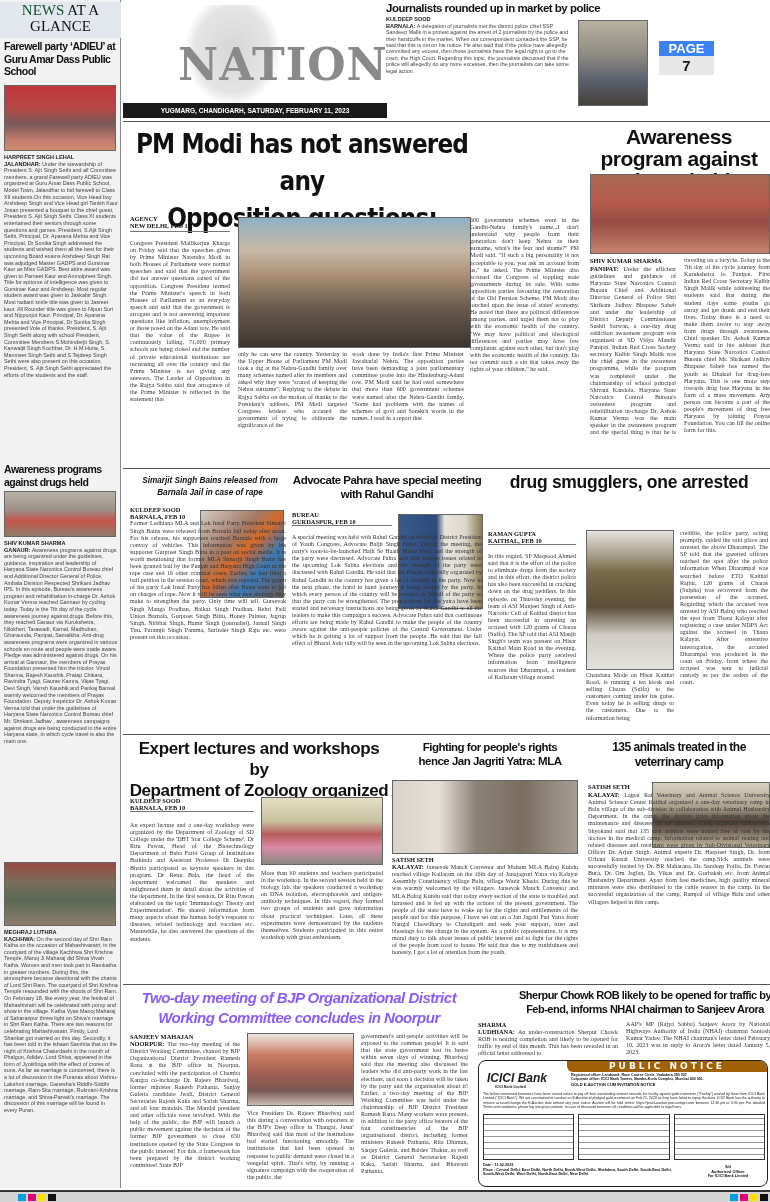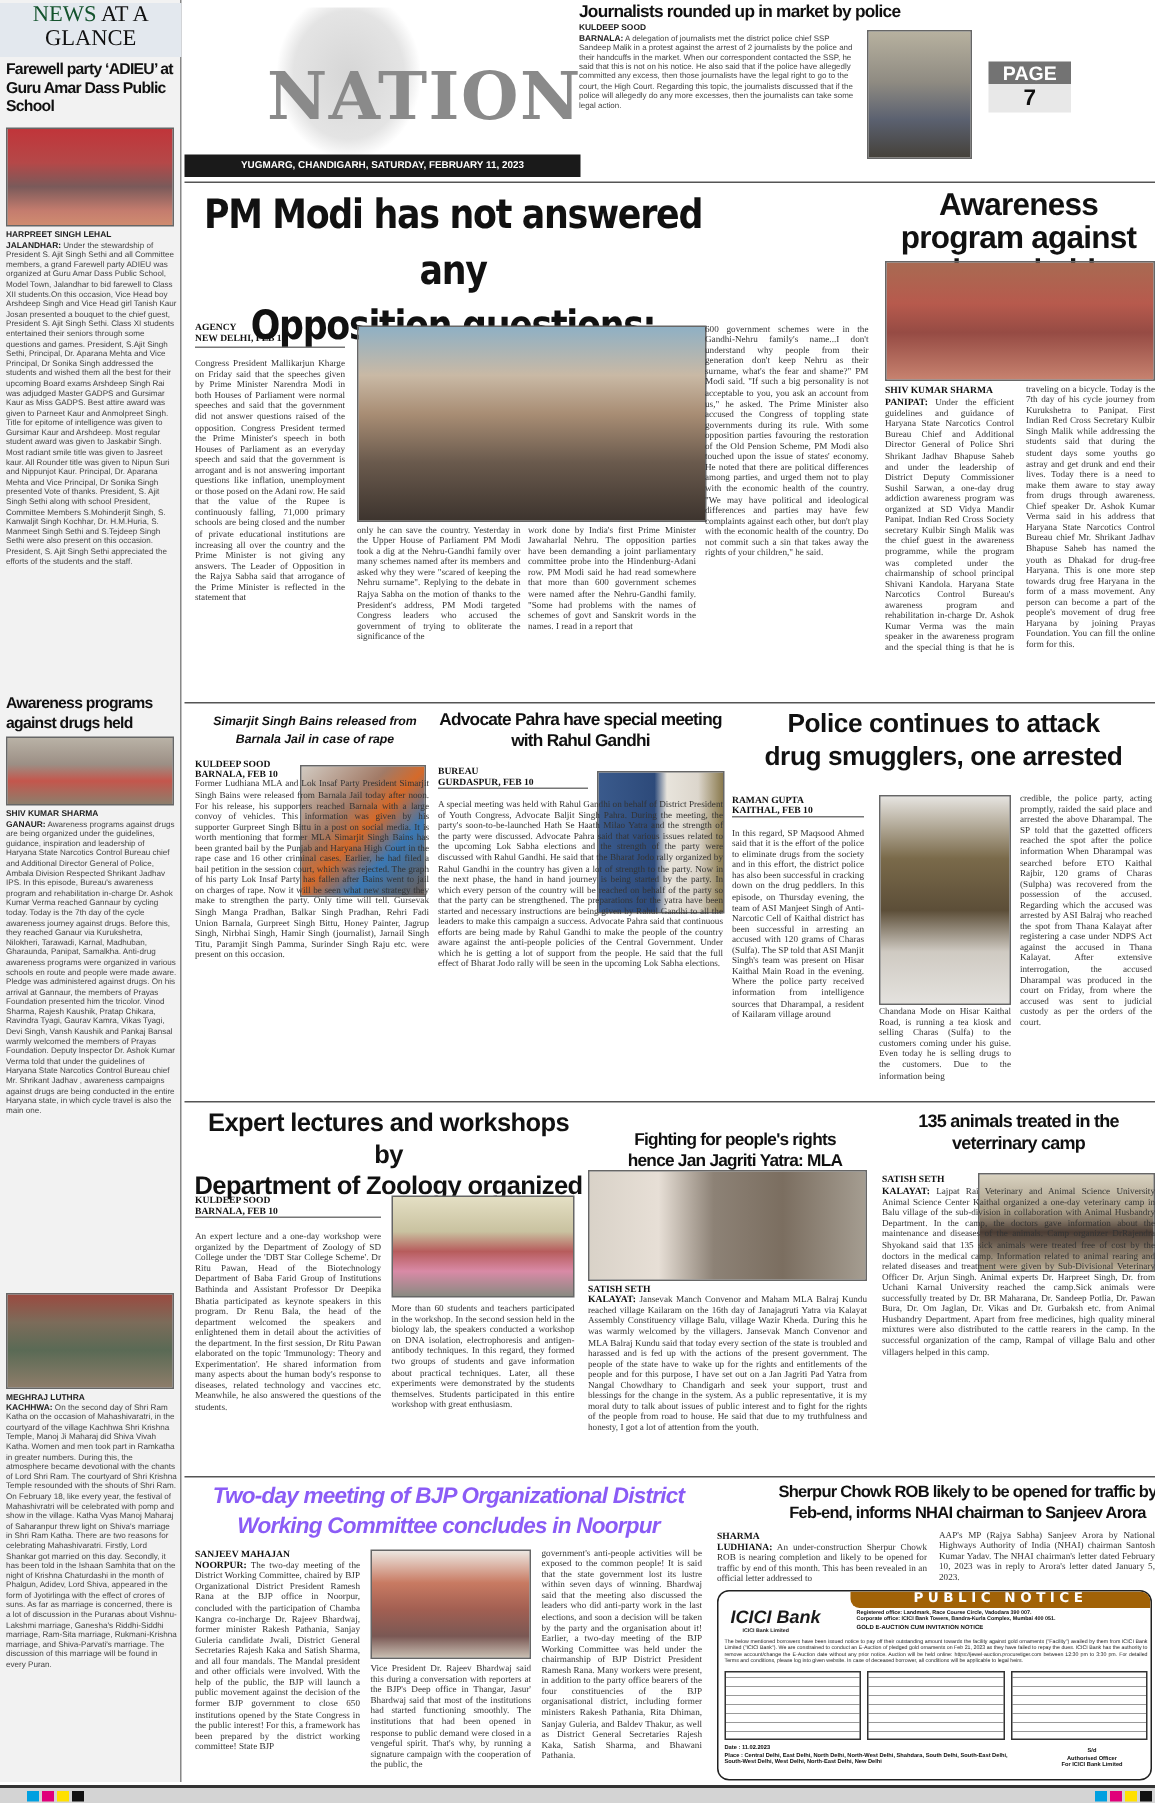--- a/index.html
+++ b/index.html
@@ -54,21 +54,21 @@
 </div>
 
 <div class="abs head-cond" style="left:386px;top:2px;width:300px;font-size:11.5px;line-height:13px;">Journalists rounded up in market by police</div>
 <div class="abs side-txt" style="left:386px;top:16px;width:186px;font-size:5.3px;line-height:6.4px;">
   <div class="byline-s">KULDEEP SOOD</div>
   <span class="byline-s">BARNALA:</span>
   <span>A delegation of journalists met the district police chief SSP Sandeep Malik in a protest against the arrest of 2 journalists by the police and their handcuffs in the market. When our correspondent contacted the SSP, he said that this is not on his notice. He also said that if the police have allegedly committed any excess, then those journalists have the legal right to go to the court, the High Court. Regarding this topic, the journalists discussed that if the police will allegedly do any more excesses, then the journalists can take some legal action.</span>
 </div>
 <div class="photo" style="left:578px;top:20px;width:70px;height:86px;background:linear-gradient(180deg,#b7b19f 0%,#8f8b82 40%,#5b6170 70%,#45413a 100%);"></div>
 <div class="abs" style="left:659px;top:41px;width:55px;height:34px;text-align:center;">
-  <div style="background:#737373;color:#fff;font-family:'Liberation Sans',sans-serif;font-weight:bold;font-size:13px;line-height:15px;">PAGE</div>
+  <div style="background:#3b82f6;color:#fff;font-family:'Liberation Sans',sans-serif;font-weight:bold;font-size:13px;line-height:15px;">PAGE</div>
   <div style="background:#e8e8e8;color:#111;font-family:'Liberation Sans',sans-serif;font-weight:bold;font-size:15px;line-height:19px;">7</div>
 </div>
 <div class="rule" style="left:123px;top:121px;width:647px;height:1px;"></div>
 
 <div class="abs" style="left:130px;top:125px;width:345px;text-align:center;font-family:'DejaVu Sans',sans-serif;font-weight:bold;font-size:27px;line-height:37px;color:#111;transform:scaleX(0.86);transform-origin:left top;width:400px;letter-spacing:-1px;">
   <div>PM Modi has not answered any</div>
   <div>Opposition questions: Kharge</div>
 </div>
 <div class="abs" style="left:130px;top:215px;width:100px;border-bottom:1px solid #777;padding-bottom:2px;">
   <div class="byline">AGENCY</div>
@@ -100,21 +100,20 @@
 
 <div class="abs head-cond" style="left:292px;top:473px;width:190px;text-align:center;font-size:11.5px;line-height:14px;">Advocate Pahra have special meeting with Rahul Gandhi</div>
 <div class="photo" style="left:398px;top:514px;width:85px;height:95px;background:linear-gradient(90deg,#3a5a8c 0%,#2d4a7a 45%,#e8e4dc 55%,#dcd6cc 80%,#8a7a4e 100%);"></div>
 <div class="abs" style="left:292px;top:511px;width:100px;border-bottom:1px solid #777;">
   <div class="byline">BUREAU</div>
   <div class="byline">GURDASPUR, FEB 10</div>
 </div>
 <div class="abs body-txt" style="left:292px;top:534px;width:190px;text-indent:0;">A special meeting was held with Rahul Gandhi on behalf of District President of Youth Congress, Advocate Baljit Singh Pahra. During the meeting, the party's soon-to-be-launched Hath Se Haath Milao Yatra and the strength of the party were discussed. Advocate Pahra said that various issues related to the upcoming Lok Sabha elections and the strength of the party were discussed with Rahul Gandhi. He said that the Bharat Jodo rally organized by Rahul Gandhi in the country has given a lot of strength to the party. Now in the next phase, the hand in hand journey is being started by the party. In which every person of the country will be reached on behalf of the party so that the party can be strengthened. The preparations for the yatra have been started and necessary instructions are being given by Rahul Gandhi to all the leaders to make this campaign a success. Advocate Pahra said that continuous efforts are being made by Rahul Gandhi to make the people of the country aware against the anti-people policies of the Central Government. Under which he is getting a lot of support from the people. He said that the full effect of Bharat Jodo rally will be seen in the upcoming Lok Sabha elections.</div>
 
 <div class="abs head-cond" style="left:488px;top:471px;width:282px;text-align:center;font-size:17.5px;line-height:22px;letter-spacing:-0.3px;">
-  <div>Police continues to attack</div>
   <div>drug smugglers, one arrested</div>
 </div>
 <div class="abs" style="left:488px;top:530px;width:88px;border-bottom:1px solid #777;">
   <div class="byline">RAMAN GUPTA</div>
   <div class="byline">KAITHAL, FEB 10</div>
 </div>
 <div class="abs body-txt" style="left:488px;top:553px;width:88px;">In this regard, SP Maqsood Ahmed said that it is the effort of the police to eliminate drugs from the society and in this effort, the district police has also been successful in cracking down on the drug peddlers. In this episode, on Thursday evening, the team of ASI Manjeet Singh of Anti-Narcotic Cell of Kaithal district has been successful in arresting an accused with 120 grams of Charas (Sulfa). The SP told that ASI Manjit Singh's team was present on Hisar Kaithal Main Road in the evening. Where the police party received information from intelligence sources that Dharampal, a resident of Kailaram village around</div>
 <div class="photo" style="left:586px;top:530px;width:88px;height:140px;background:linear-gradient(180deg,#e6e4e0 0%,#7a6a4a 30%,#5c4e38 55%,#cfcac2 75%,#e4e2de 100%);"></div>
 <div class="abs body-txt" style="left:586px;top:672px;width:88px;">Chandana Mode on Hisar Kaithal Road, is running a tea kiosk and selling Charas (Sulfa) to the customers coming under his guise. Even today he is selling drugs to the customers. Due to the information being</div>
 <div class="abs body-txt" style="left:680px;top:530px;width:88px;">credible, the police party, acting promptly, raided the said place and arrested the above Dharampal. The SP told that the gazetted officers reached the spot after the police information When Dharampal was searched before ETO Kaithal Rajbir, 120 grams of Charas (Sulpha) was recovered from the possession of the accused. Regarding which the accused was arrested by ASI Balraj who reached the spot from Thana Kalayat after registering a case under NDPS Act against the accused in Thana Kalayat. After extensive interrogation, the accused Dharampal was produced in the court on Friday, from where the accused was sent to judicial custody as per the orders of the court.</div>
@@ -126,21 +125,21 @@
   <div>Department of Zoology organized</div>
 </div>
 <div class="abs" style="left:130px;top:797px;width:124px;border-bottom:1px solid #777;">
   <div class="byline">KULDEEP SOOD</div>
   <div class="byline">BARNALA, FEB 10</div>
 </div>
 <div class="abs body-txt" style="left:130px;top:822px;width:124px;">An expert lecture and a one-day workshop were organized by the Department of Zoology of SD College under the 'DBT Star College Scheme'. Dr Ritu Pawan, Head of the Biotechnology Department of Baba Farid Group of Institutions Bathinda and Assistant Professor Dr Deepika Bhatia participated as keynote speakers in this program. Dr Renu Bala, the head of the department welcomed the speakers and enlightened them in detail about the activities of the department. In the first session, Dr Ritu Pawan elaborated on the topic 'Immunology: Theory and Experimentation'. He shared information from many aspects about the human body's response to diseases, related technology and vaccines etc. Meanwhile, he also answered the questions of the students.</div>
 <div class="photo" style="left:261px;top:797px;width:122px;height:68px;background:linear-gradient(180deg,#e4dfc4 0%,#c9c2a0 35%,#b75c5c 55%,#d98aa6 75%,#8a8a82 100%);"></div>
 <div class="abs body-txt" style="left:261px;top:870px;width:122px;">More than 60 students and teachers participated in the workshop. In the second session held in the biology lab, the speakers conducted a workshop on DNA isolation, electrophoresis and antigen-antibody techniques. In this regard, they formed two groups of students and gave information about practical techniques. Later, all these experiments were demonstrated by the students themselves. Students participated in this entire workshop with great enthusiasm.</div>
 
-<div class="abs head-cond" style="left:392px;top:740px;width:196px;text-align:center;font-size:11.5px;line-height:14px;margin-top:13px;">
+<div class="abs head-cond" style="left:392px;top:740px;width:196px;text-align:center;font-size:11.5px;line-height:14px;">
   <div>Fighting for people's rights</div>
   <div>hence Jan Jagriti Yatra: MLA</div>
 </div>
 <div class="photo" style="left:392px;top:780px;width:186px;height:74px;background:linear-gradient(90deg,#d9d2c8 0%,#e7dfd6 25%,#8d8276 45%,#7b6e60 70%,#a59d91 100%);"></div>
 <div class="abs body-txt" style="left:392px;top:856px;width:186px;">
   <div class="byline">SATISH SETH</div>
   <span class="byline">KALAYAT:</span>
   <span>Jansevak Manch Convenor and Maham MLA Balraj Kundu reached village Kailaram on the 16th day of Janajagruti Yatra via Kalayat Assembly Constituency village Balu, village Wazir Kheda. During this he was warmly welcomed by the villagers. Jansevak Manch Convenor and MLA Balraj Kundu said that today every section of the state is troubled and harassed and is fed up with the actions of the present government. The people of the state have to wake up for the rights and entitlements of the people and for this purpose, I have set out on a Jan Jagriti Pad Yatra from Nangal Chowdhary to Chandigarh and seek your support, trust and blessings for the change in the system. As a public representative, it is my moral duty to talk about issues of public interest and to fight for the rights of the people from road to house. He said that due to my truthfulness and honesty, I got a lot of attention from the youth.</span>
 </div>
 

